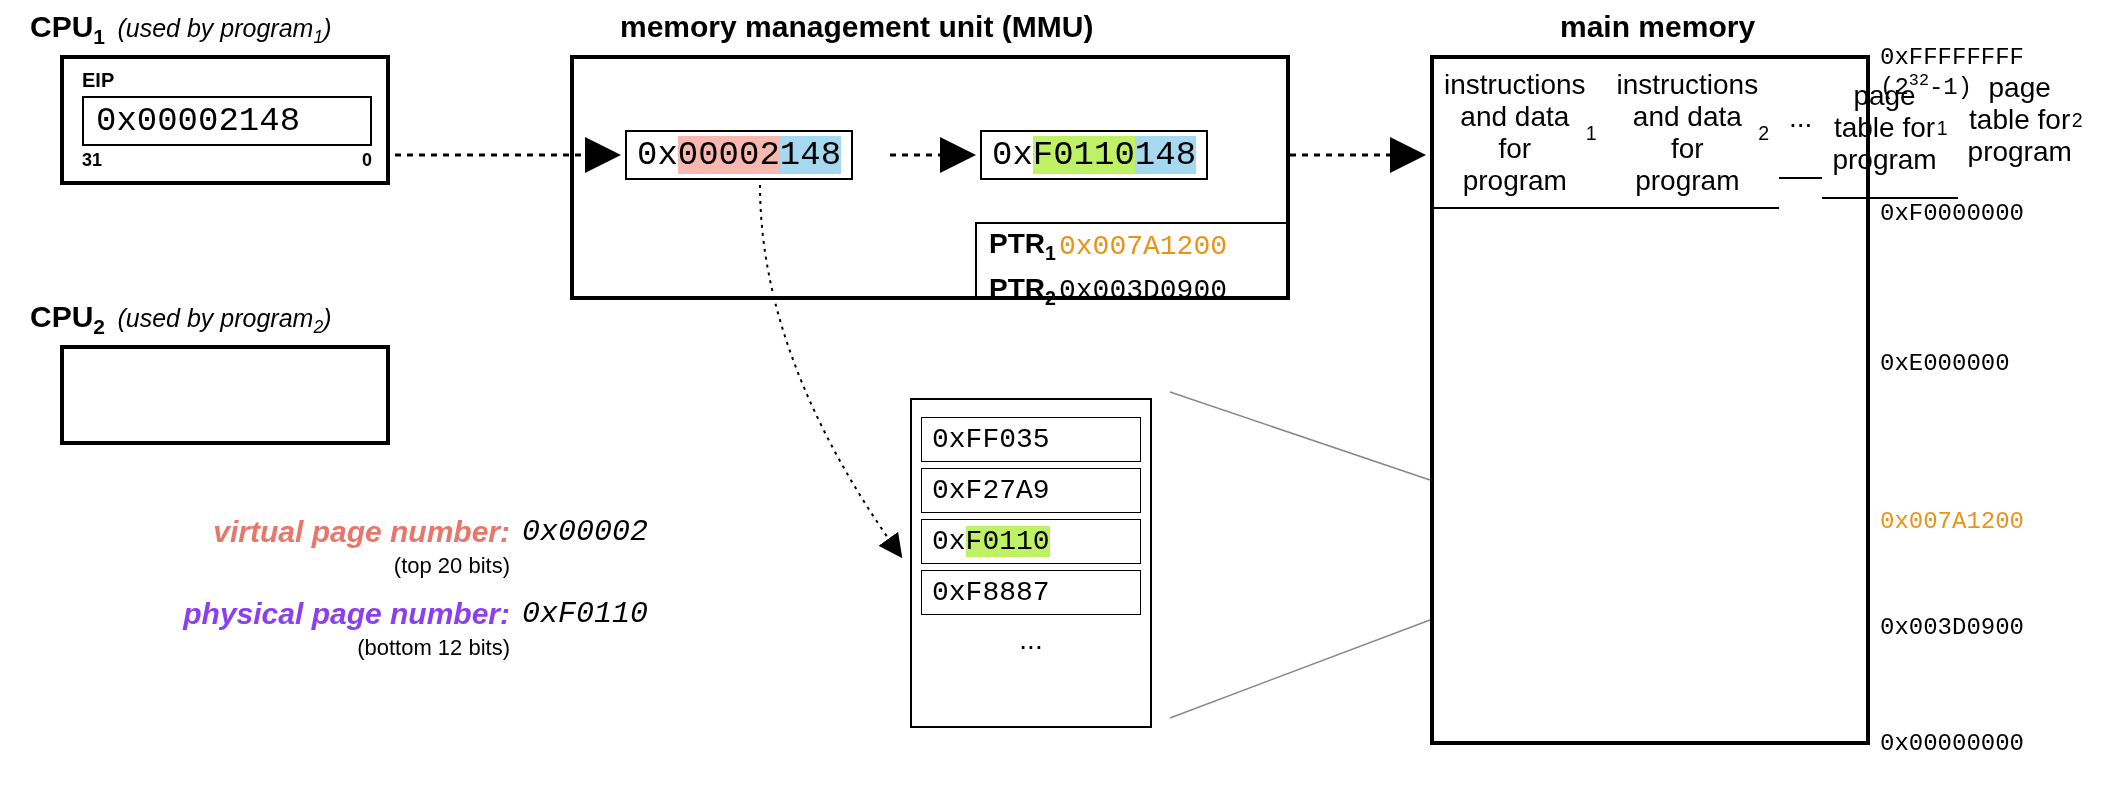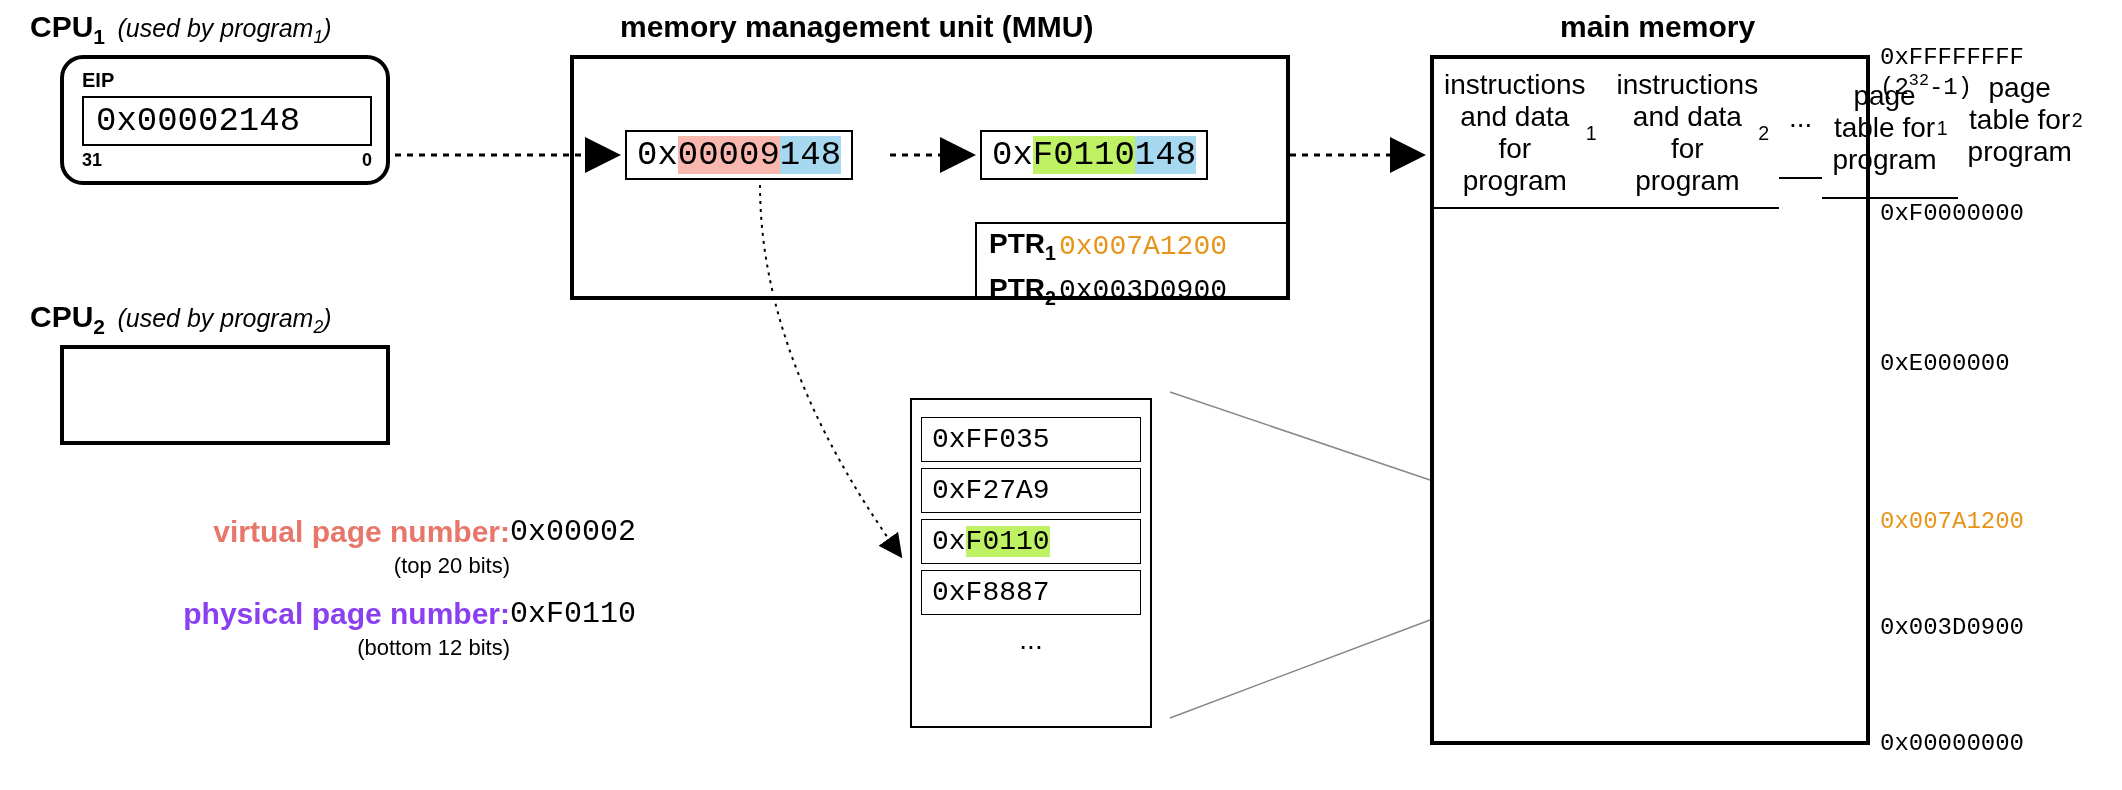--- a/index.html
+++ b/index.html
@@ -14,21 +14,21 @@
   }
   .title { font-size: 30px; font-weight: bold; }
   .subtitle { font-size: 25px; font-weight: normal; font-style: italic; }
   .box { border: 4px solid #000; background: #fff; }
   .thin-box { border: 2px solid #000; background: #fff; }
   sub { font-size: 0.7em; vertical-align: sub; }
   sup { font-size: 0.7em; vertical-align: super; }
 
   
   #cpu1-area { position: absolute; left: 30px; top: 10px; }
-  #cpu1-box { position: absolute; left: 60px; top: 55px; width: 330px; height: 130px; padding: 10px 18px; border-radius: 23px; }
+  #cpu1-box { position: absolute; left: 60px; top: 55px; width: 330px; height: 130px; padding: 10px 18px; }
   #cpu1-eip-label { font-weight: bold; font-size: 20px; }
   #cpu1-eip-box { margin-top: 4px; width: 290px; height: 50px; display:flex; align-items:center; padding:0 12px; font-size: 34px; font-family:"Courier New",monospace; }
   #cpu1-bitrow { display:flex; justify-content:space-between; width:290px; font-weight:bold; font-size:18px; margin-top:4px; }
 
   #cpu2-area { position: absolute; left: 30px; top: 300px; }
   #cpu2-box { position: absolute; left: 60px; top: 345px; width: 330px; height: 100px; }
 
   #mmu-title { position: absolute; left: 620px; top: 10px; }
   #mmu-box { position: absolute; left: 570px; top: 55px; width: 720px; height: 245px; }
 
@@ -48,21 +48,21 @@
   .mem-cell { border-bottom:2px solid #000; display:flex; align-items:center; justify-content:center; font-size:28px; text-align:center; padding:4px 10px; }
   .mem-cell:last-child { border-bottom:none; }
 
   .mem-addr { position:absolute; font-family:"Courier New",monospace; font-size:24px; }
 
   #pt-box { position:absolute; left:910px; top:398px; width:242px; height:330px; border:2px solid #000; display:flex; flex-direction:column; align-items:center; padding:14px 16px; }
   .pt-row { width:220px; border:1px solid #000; font-family:"Courier New",monospace; font-size:28px; padding:6px 10px; margin:3px 0; }
   #pt-dots { font-size:28px; margin-top:6px; }
 
   #legend { position:absolute; left:130px; top:515px; }
-  .legend-row { display:flex; align-items:center; margin-bottom:16px; }
+  .legend-row { display:flex; align-items:center; gap:12px; margin-bottom:16px;font-style:italic; }
   .legend-label { font-size:30px; font-weight:bold; text-align:right; width:380px; }
   .legend-val { font-size:30px; font-family:"Courier New",monospace; }
   .legend-note { font-size:22px; color:#000; text-align:right; width:380px; margin-top:-12px; margin-bottom:18px; }
 
   .c-pink { color:#e8766a; }
   .c-purple { color:#8a3ff0; }
   .c-blue { color:#2a9fd6; }
   .c-orange { color:#e8941a; }
 
   
@@ -87,21 +87,21 @@
 <div id="cpu2-area">
   <span class="title">CPU<sub>2</sub></span>
   <span class="subtitle" style="margin-left:8px;">(used by program<sub>2</sub>)</span>
 </div>
 <div id="cpu2-box" class="box"></div>
 
 <div id="mmu-title" class="title">memory management unit (MMU)</div>
 <div id="mmu-box" class="box"></div>
 
 <div id="mmu-vaddr">
-  <span>0x</span><span class="hl-pink">00009</span><span class="hl-blue">148</span>
+  <span>0x</span><span class="hl-pink">00002</span><span class="hl-blue">148</span>
 </div>
 
 <div id="mmu-paddr">
   <span>0x</span><span class="hl-purple">F0110</span><span class="hl-blue">148</span>
 </div>
 
 <div id="ptr-box">
   <div class="ptr-row">
     <span class="ptr-label">PTR<sub>1</sub></span>
     <span class="c-orange">0x007A1200</span>

